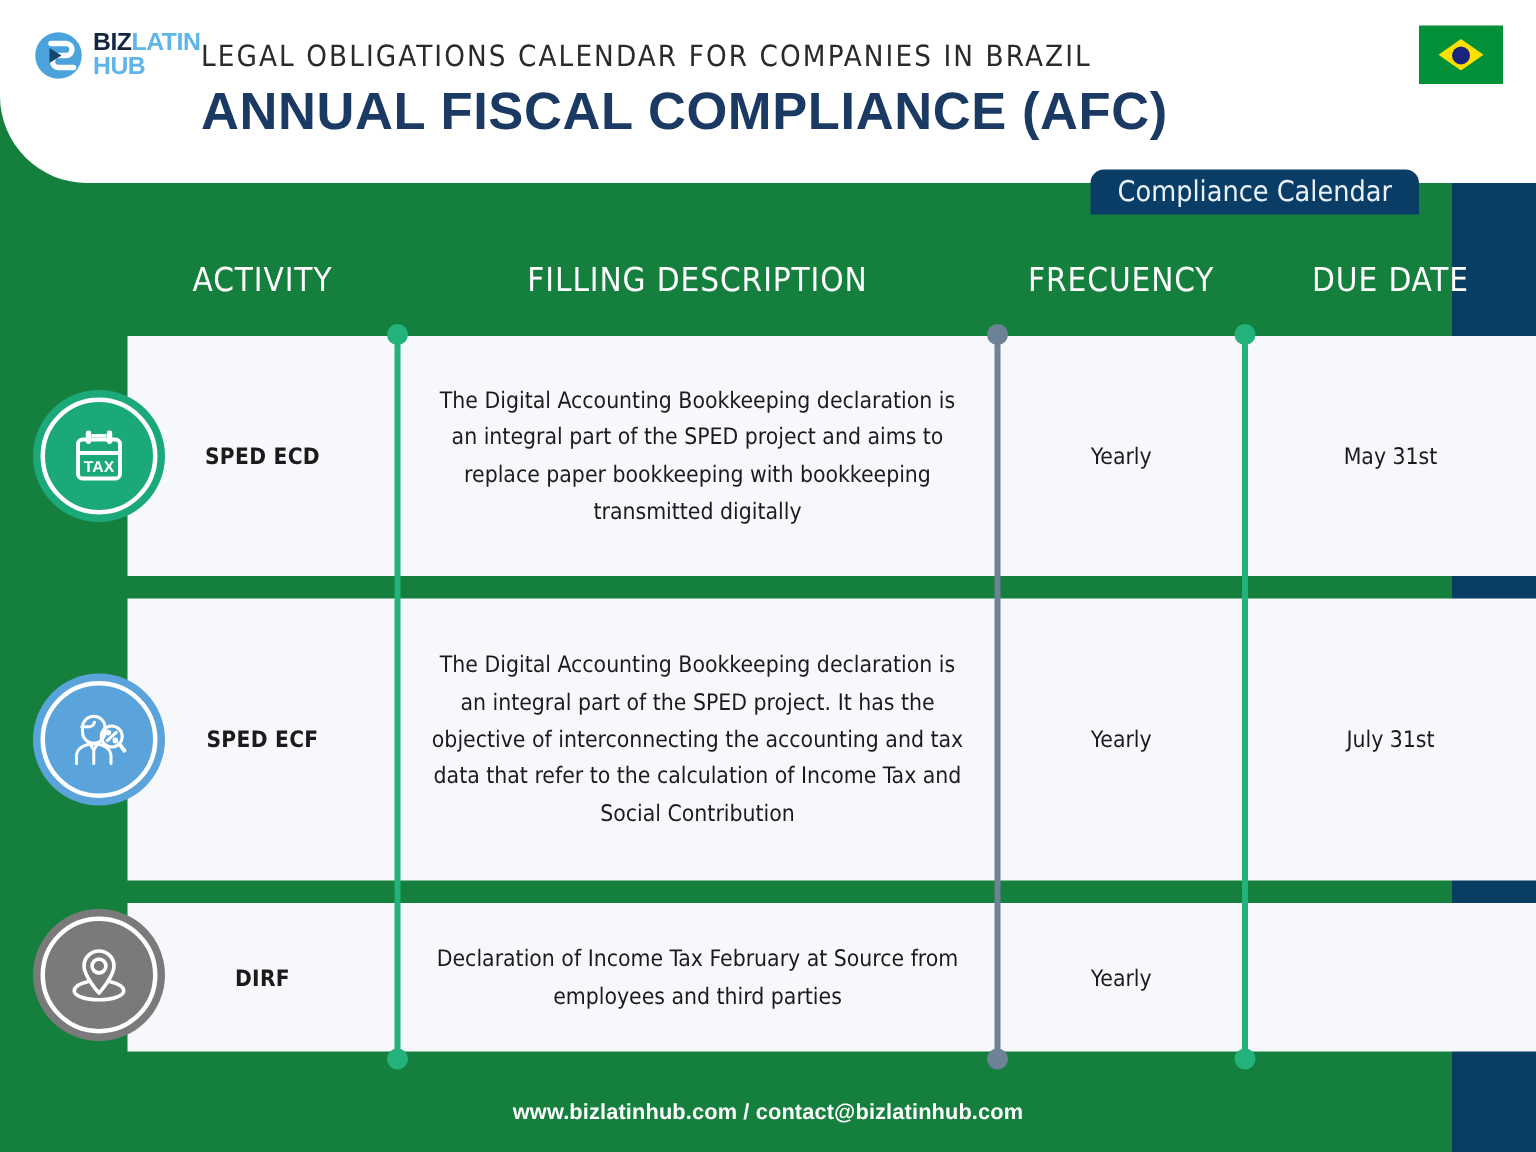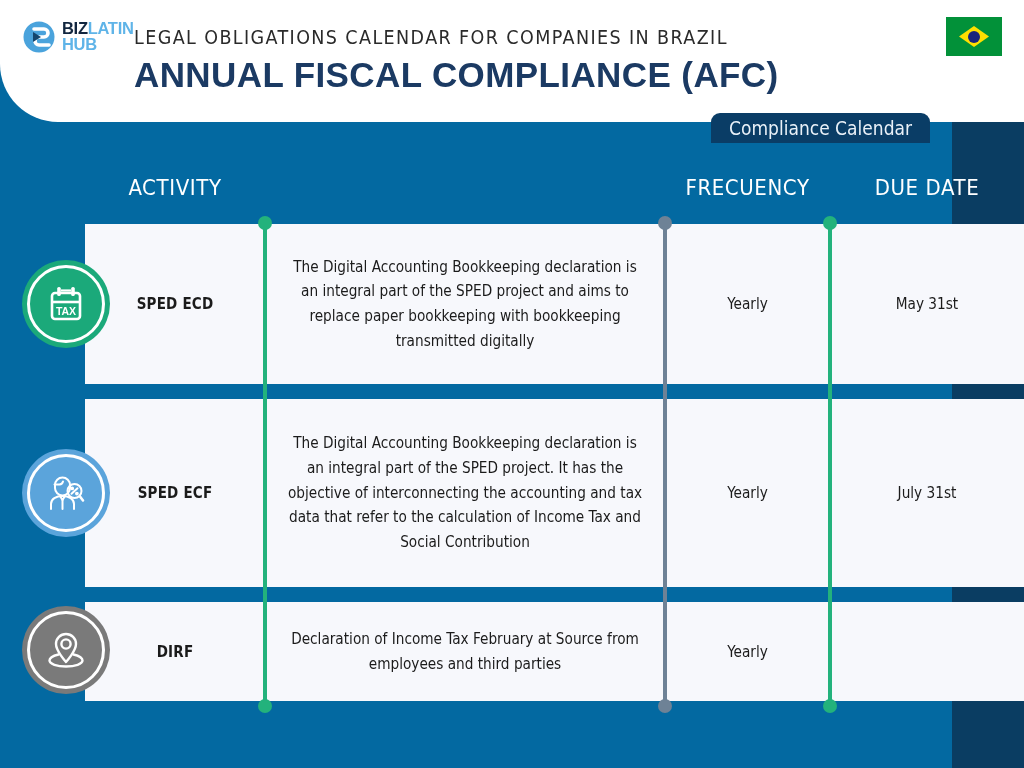--- a/index.html
+++ b/index.html
@@ -10,21 +10,22 @@
     width: 1024px;
     height: 768px;
     overflow: hidden;
     font-family: "Liberation Sans", sans-serif;
     background: #0A3D62;
   }
   #page {
     position: relative;
     width: 952px;
     height: 768px;
-    background: #0369a1;
+    background: #15803d;
+    padding-left: 16px;
   }
 
   
   .header-panel {
     position: absolute;
     left: 0;
     top: 0;
     width: 1024px;
     height: 122px;
     background: #FFFFFF;
@@ -301,20 +302,21 @@
       <div class="diamond"></div>
       <div class="globe"></div>
     </div>
 
   </div>
 
   <div class="badge">Compliance Calendar</div>
 
   <div class="table-head">
     <div class="th th-activity">ACTIVITY</div>
+    <div class="th th-description">FILLING DESCRIPTION</div>
     <div class="th th-frecuency">FRECUENCY</div>
     <div class="th th-duedate">DUE DATE</div>
   </div>
 
   <div class="row row-1">
     <div class="cell c-activity">SPED ECD</div>
     <div class="cell c-description">The Digital Accounting Bookkeeping declaration is an integral part of the SPED project and aims to replace paper bookkeeping with bookkeeping transmitted digitally</div>
     <div class="cell c-frecuency">Yearly</div>
     <div class="cell c-duedate">May 31st</div>
   </div>
@@ -379,14 +381,17 @@
     <span class="ring"></span>
     <svg width="46" height="46" viewBox="0 0 46 46">
       <g fill="none" stroke="#FFFFFF" stroke-width="2.4" stroke-linecap="round" stroke-linejoin="round">
         <path d="M23 7 a10 10 0 0 1 10 10 c0 7 -10 18 -10 18 c0 0 -10 -11 -10 -18 a10 10 0 0 1 10 -10 z"></path>
         <circle cx="23" cy="17" r="4.6"></circle>
         <path d="M15.5 27.5 C10 28.8 6.5 31 6.5 33.6 C6.5 36.9 13.9 39.5 23 39.5 C32.1 39.5 39.5 36.9 39.5 33.6 C39.5 31 36 28.8 30.5 27.5"></path>
       </g>
     </svg>
   </div>
 
+  <div class="footer">
+    <span>www.bizlatinhub.com / contact@bizlatinhub.com</span>
+  </div>
 
 </div>
 
 </body></html>

